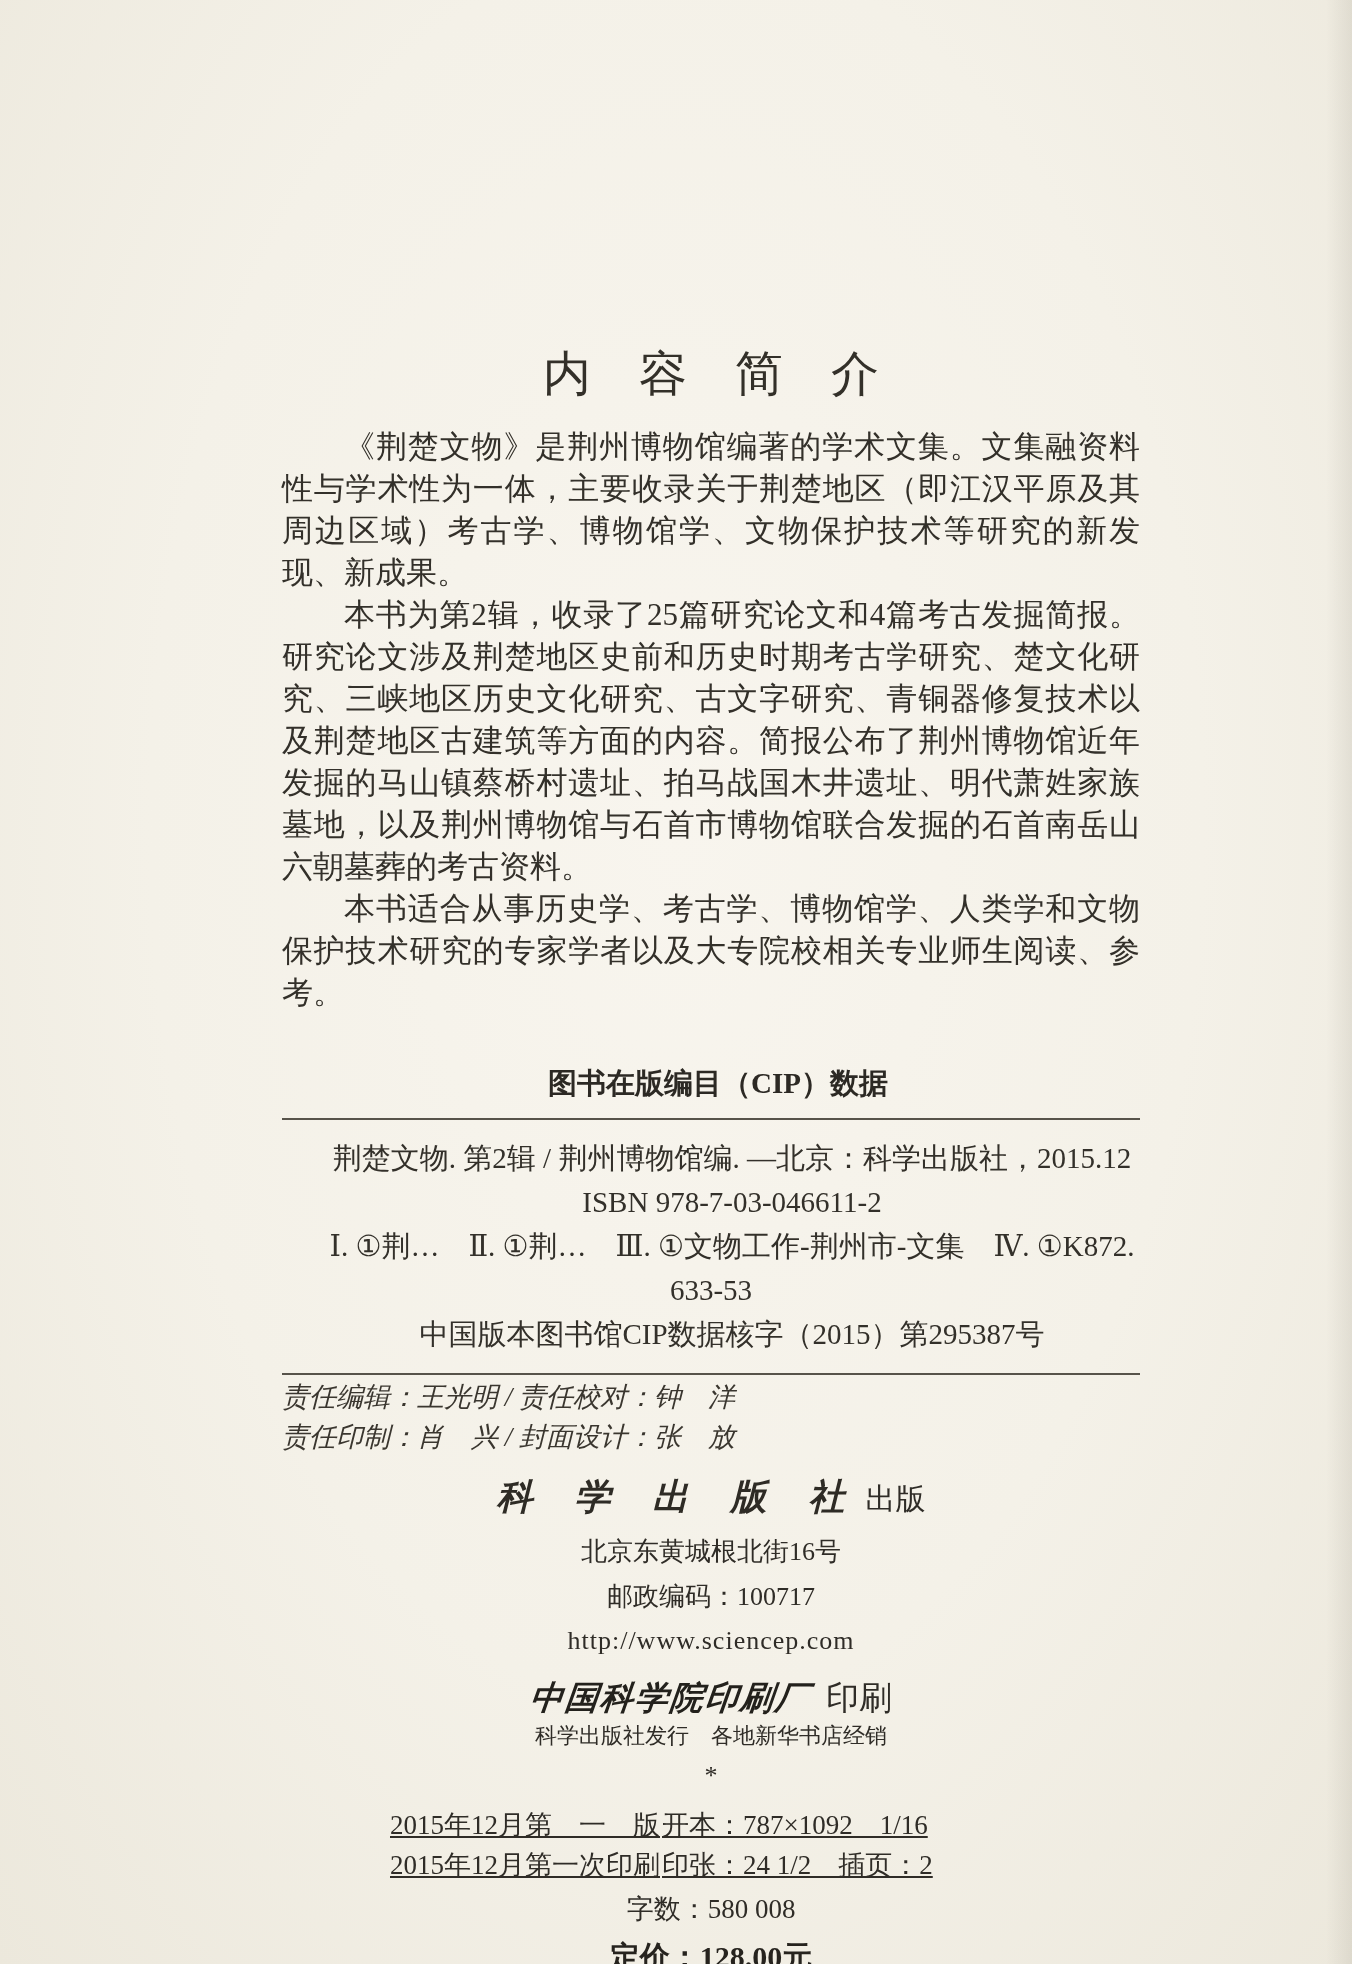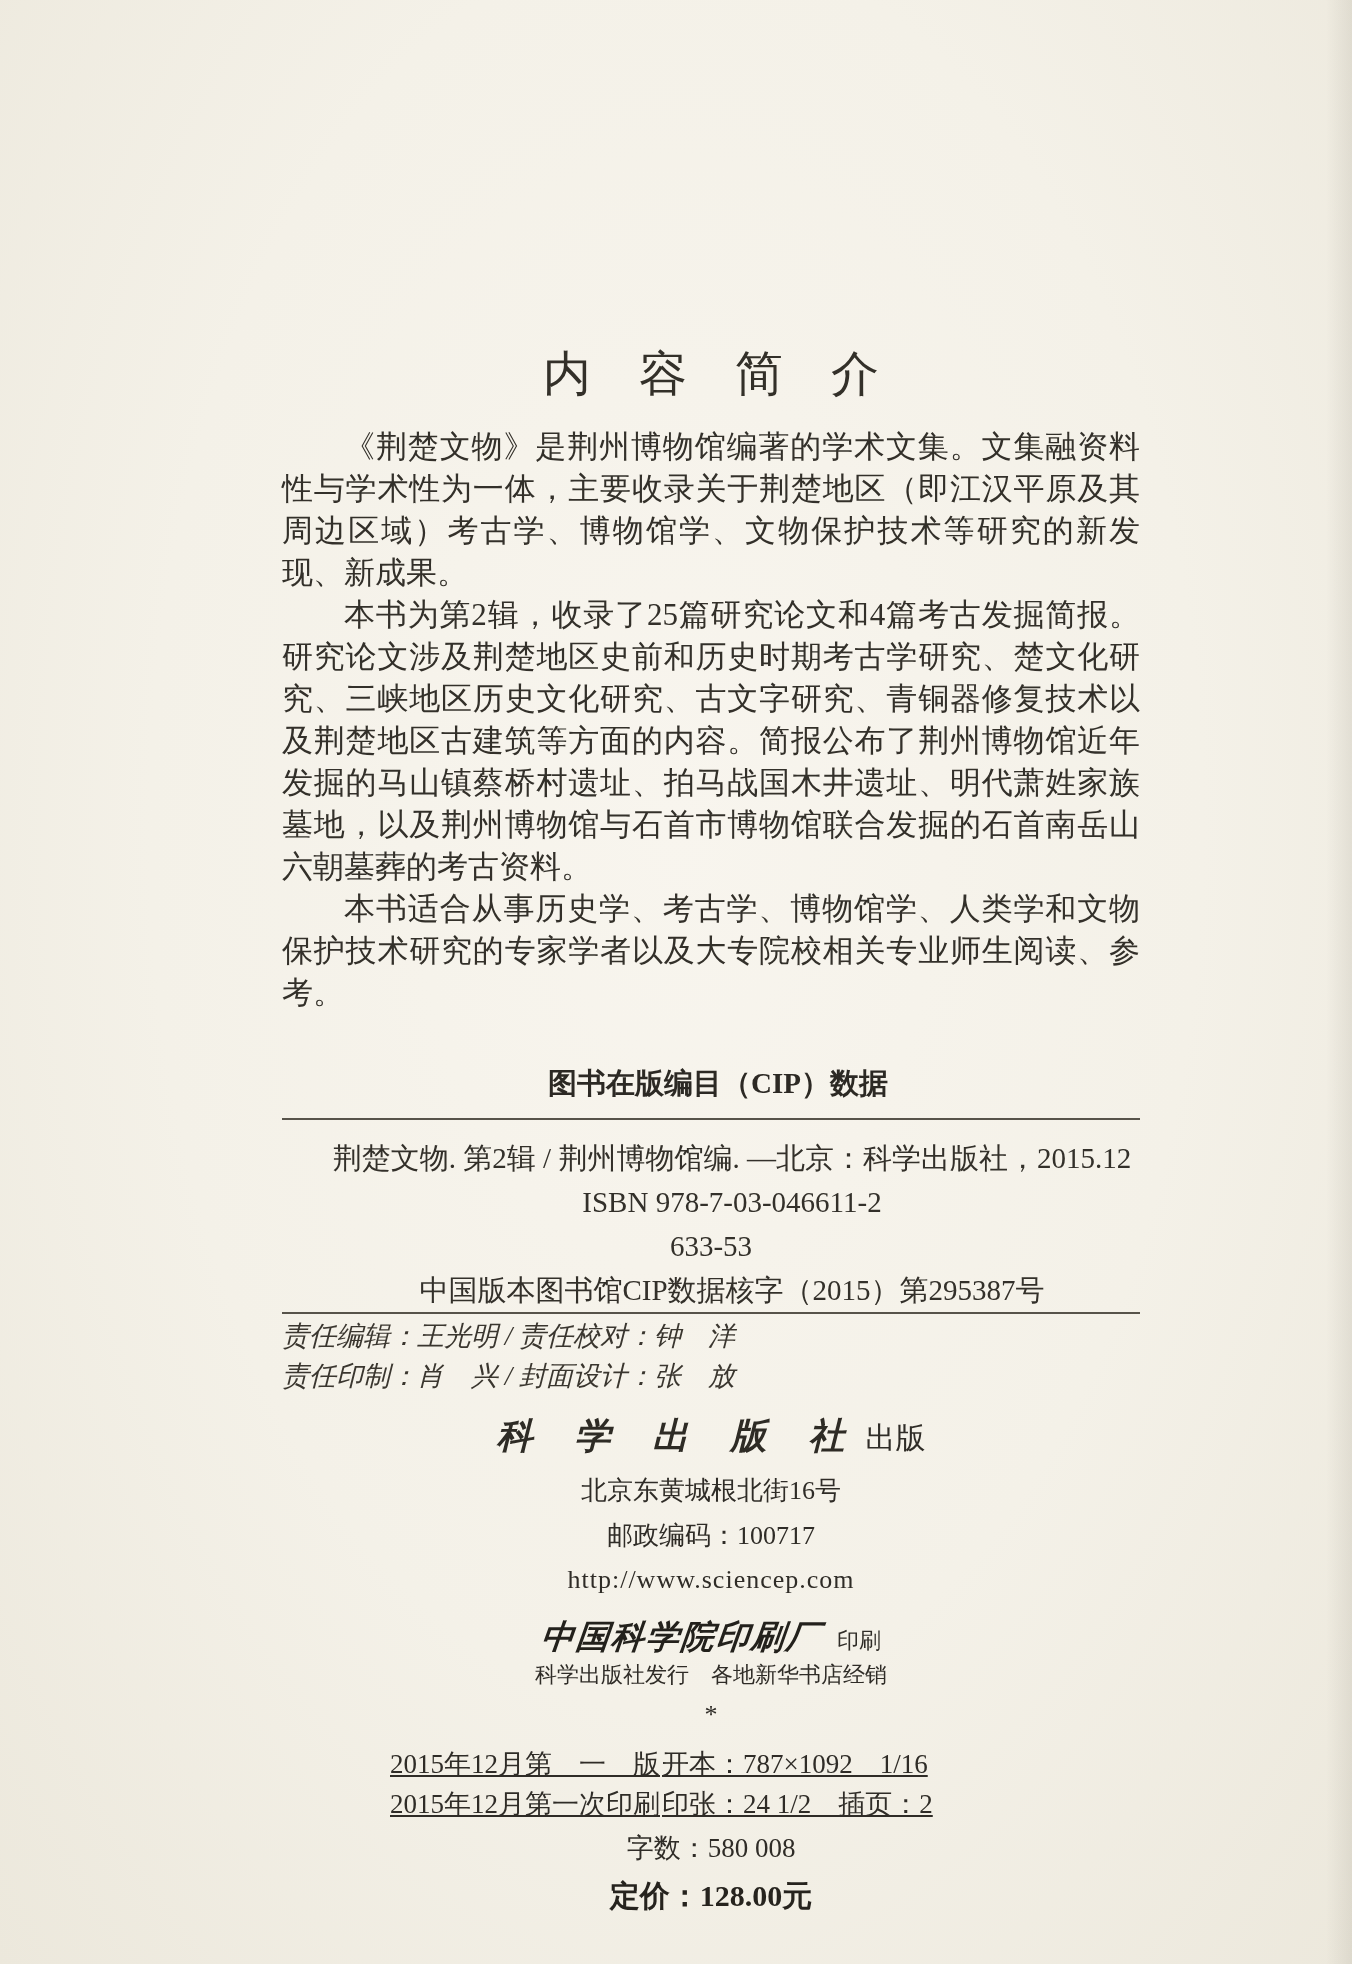--- a/index.html
+++ b/index.html
@@ -44,21 +44,21 @@
   }
   .cip-block { margin-top: 50px; text-align: center; }
   .cip-heading {
     font-weight: bold;
     font-size: 29px;
     padding: 0 0 14px 14px;
     color: #2c2924;
     border-bottom: 2px solid #57534a;
   }
   .cip-body {
-    padding: 16px 0 0;
+    padding: 16px 0 17px;
     border-bottom: 2px solid #57534a;
   }
   .cip-body p {
     font-size: 29px;
     line-height: 44px;
     padding-left: 42px;
     color: #33302a;
   }
   .cip-body p.flush { padding-left: 0; }
   .staff {
@@ -85,21 +85,21 @@
   .printer-line { margin-top: 20px; }
   .printer-logotype {
     font-size: 33px;
     font-weight: 700;
     font-style: italic;
     letter-spacing: 2px;
     transform: skewX(-6deg);
     display: inline-block;
     color: #23211c;
   }
-  .printer-suffix { font-size: 22px; margin-left: 12px; }
+  .printer-suffix { font-size: 33px; margin-left: 12px; }
   .pub-distribution { font-size: 22px; }
   .asterisk-separator { margin-top: 10px; font-size: 26px; }
   .colophon-row {
     display: flex;
     margin-left: 108px;
     font-size: 27px;
     line-height: 40px;
     text-decoration: underline;
   }
   .colophon-row.first { margin-top: 14px; }
@@ -120,20 +120,21 @@
       <p>《荆楚文物》是荆州博物馆编著的学术文集。文集融资料性与学术性为一体，主要收录关于荆楚地区（即江汉平原及其周边区域）考古学、博物馆学、文物保护技术等研究的新发现、新成果。</p>
       <p>本书为第2辑，收录了25篇研究论文和4篇考古发掘简报。研究论文涉及荆楚地区史前和历史时期考古学研究、楚文化研究、三峡地区历史文化研究、古文字研究、青铜器修复技术以及荆楚地区古建筑等方面的内容。简报公布了荆州博物馆近年发掘的马山镇蔡桥村遗址、拍马战国木井遗址、明代萧姓家族墓地，以及荆州博物馆与石首市博物馆联合发掘的石首南岳山六朝墓葬的考古资料。</p>
       <p>本书适合从事历史学、考古学、博物馆学、人类学和文物保护技术研究的专家学者以及大专院校相关专业师生阅读、参考。</p>
     </div>
 
     <div class="cip-block">
       <div class="cip-heading">图书在版编目（CIP）数据</div>
       <div class="cip-body">
         <p>荆楚文物. 第2辑 / 荆州博物馆编. —北京：科学出版社，2015.12</p>
         <p>ISBN 978-7-03-046611-2</p>
+        <p>Ⅰ. ①荆…　Ⅱ. ①荆…　Ⅲ. ①文物工作-荆州市-文集　Ⅳ. ①K872.</p>
         <p class="flush">633-53</p>
         <p>中国版本图书馆CIP数据核字（2015）第295387号</p>
       </div>
     </div>
 
     <div class="staff">
       <p>责任编辑：王光明 / 责任校对：钟　洋</p>
       <p>责任印制：肖　兴 / 封面设计：张　放</p>
     </div>
 

